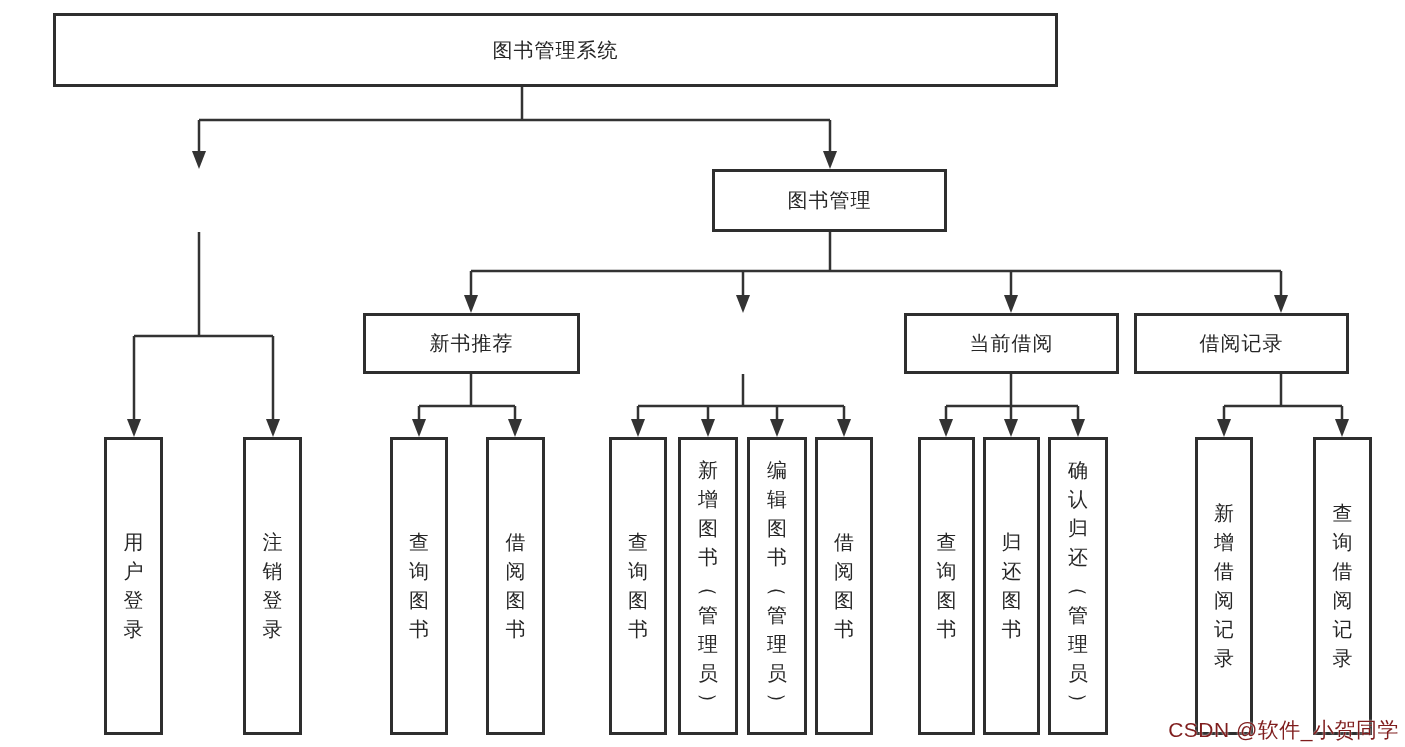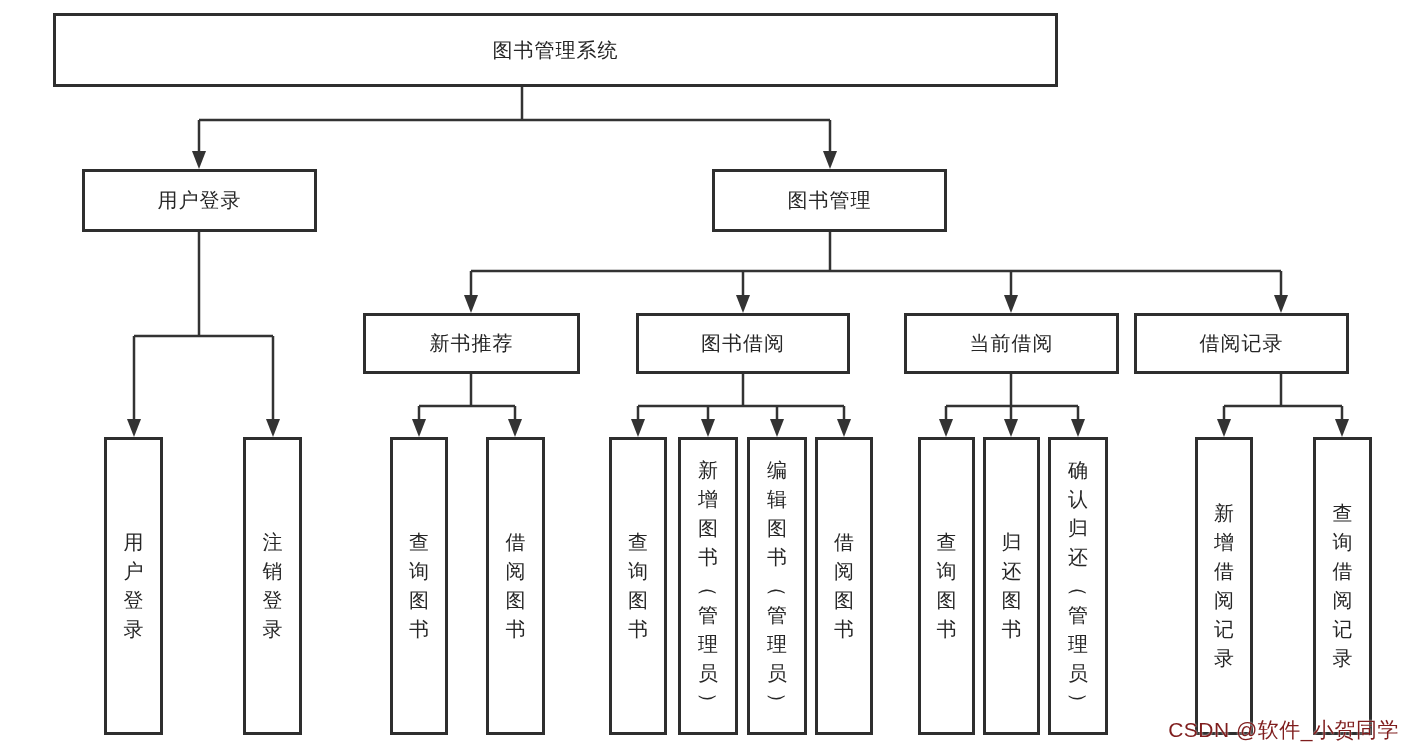--- a/index.html
+++ b/index.html
@@ -132,25 +132,23 @@
       <polygon points="1004,419 1018,419 1011,437"></polygon>
       <polygon points="1071,419 1085,419 1078,437"></polygon>
 
       <polygon points="1217,419 1231,419 1224,437"></polygon>
       <polygon points="1335,419 1349,419 1342,437"></polygon>
     </g>
   </svg>
 
   <div class="box" style="left:20px; top:13px; width:1005px; height:74px;margin-left:33px;">图书管理系统</div>
 
-  <div class="box" style="left:82px; top:169px; width:235px; height:63px;">用户登录</div>
   <div class="box" style="left:712px; top:169px; width:235px; height:63px;">图书管理</div>
 
   <div class="box" style="left:363px; top:313px; width:217px; height:61px;">新书推荐</div>
-  <div class="box" style="left:636px; top:313px; width:214px; height:61px;">图书借阅</div>
   <div class="box" style="left:904px; top:313px; width:215px; height:61px;">当前借阅</div>
   <div class="box" style="left:1134px; top:313px; width:215px; height:61px;">借阅记录</div>
 
   <div class="box vbox" style="left:104px; top:437px; width:59px; height:298px;">
       <span class="vchar">用</span>
       <span class="vchar">户</span>
       <span class="vchar">登</span>
       <span class="vchar">录</span>
     </div>
   <div class="box vbox" style="left:243px; top:437px; width:59px; height:298px;">

